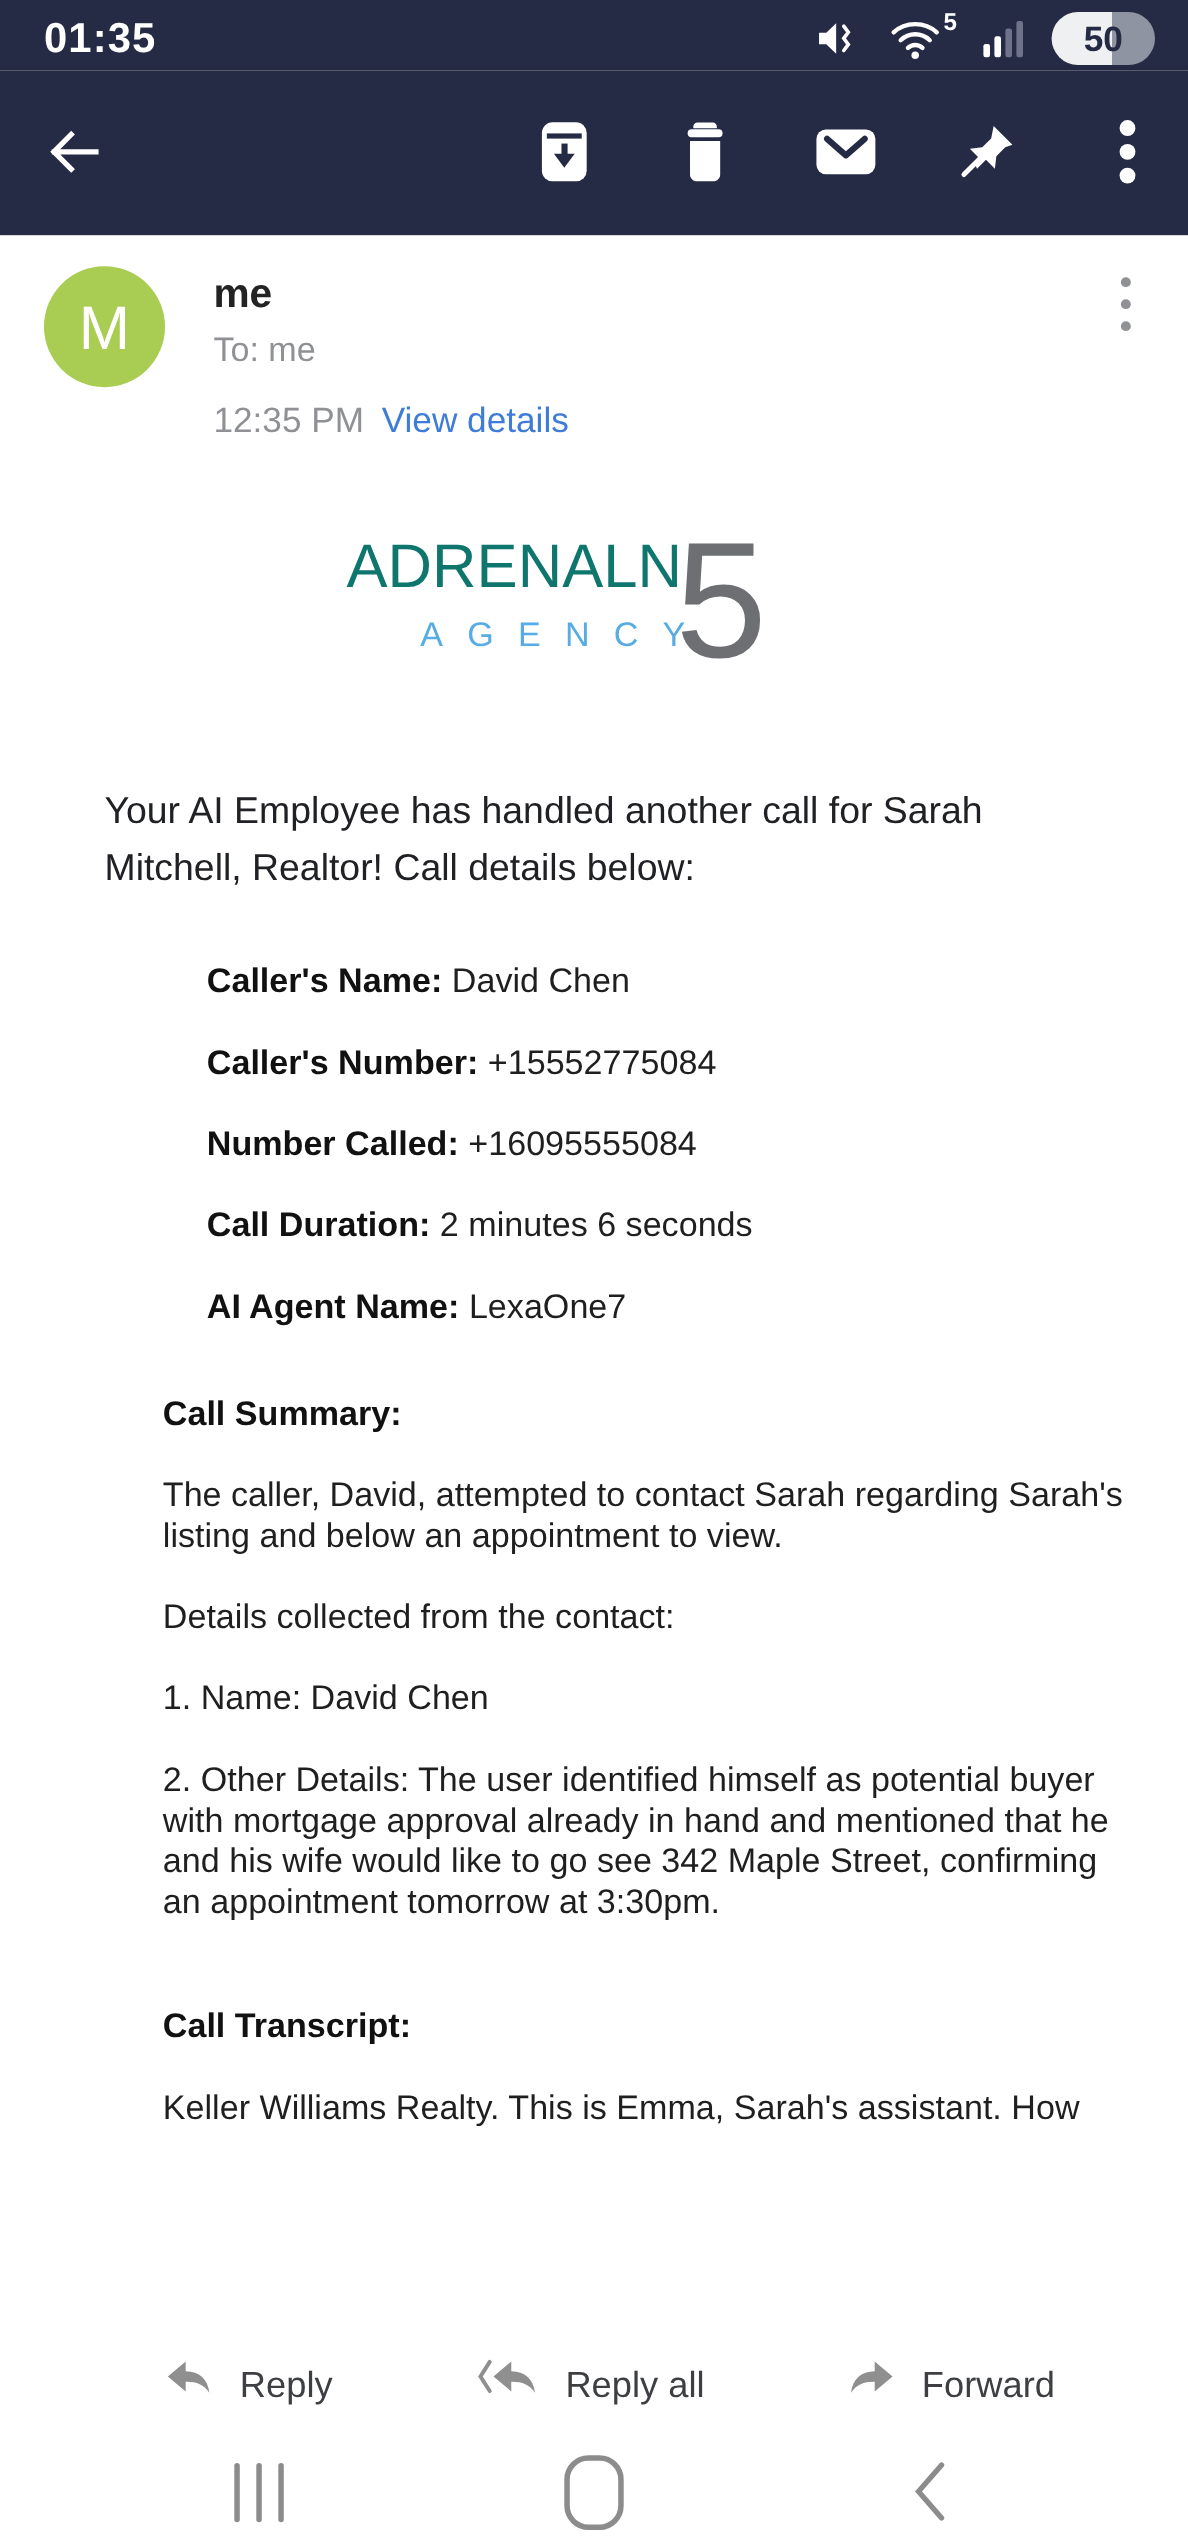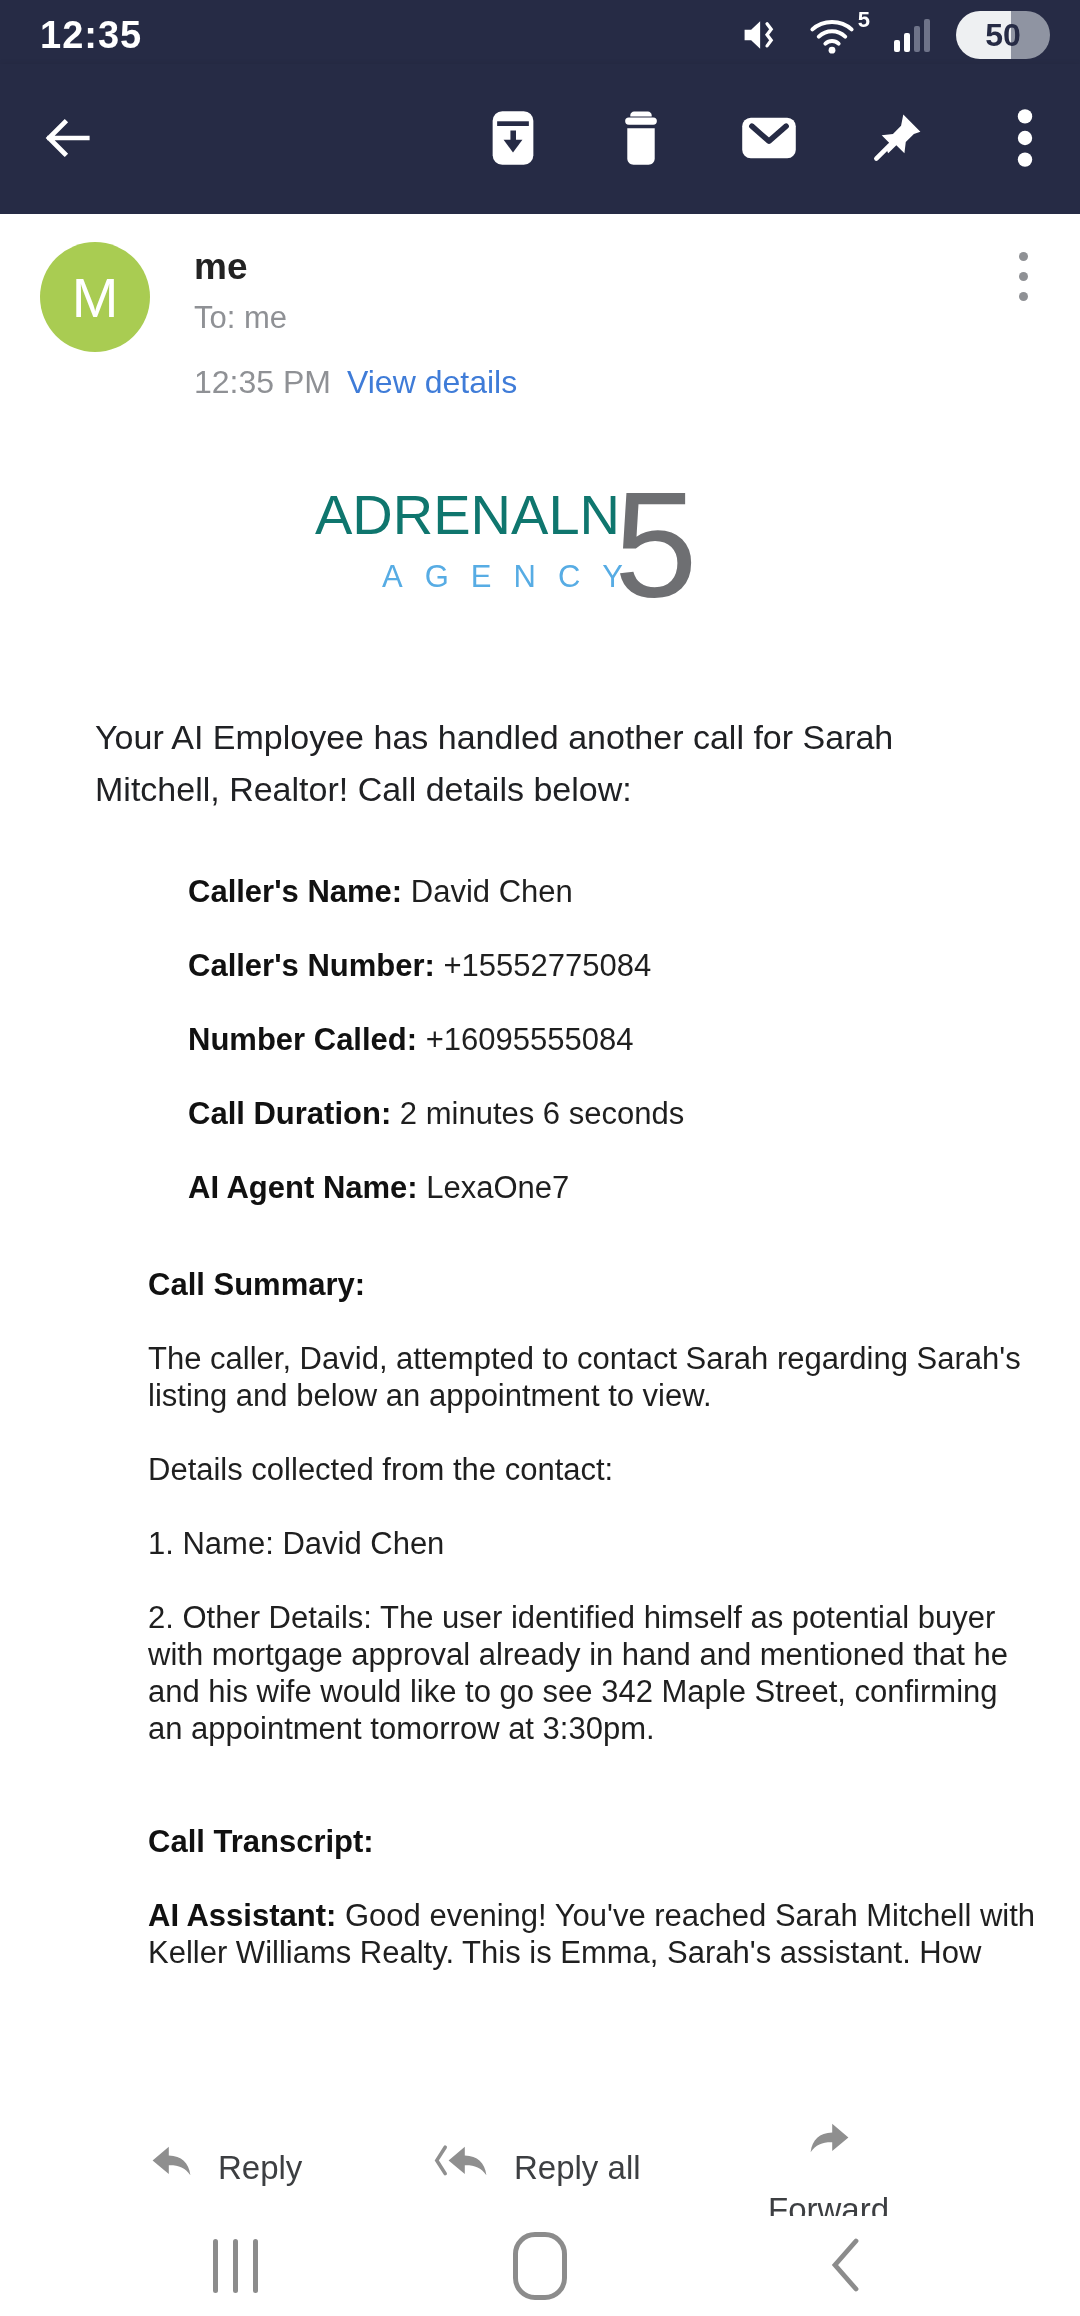--- a/index.html
+++ b/index.html
@@ -62,38 +62,38 @@
   .link-value{color:#4577d1;text-decoration:underline;cursor:pointer;}
   .section{margin-left:148px;font-size:31px;line-height:37px;color:#1f1f1f;}
   .sum-block{margin:0 0 37px 0;}
   .bold{font-weight:700;color:#111;}
   .mt-big{margin-top:112px;}
   .mt-gap{margin-top:60px;}
   
   .action-bar{position:absolute;left:0;right:0;bottom:100px;height:96px;background:#fff;}
   .ab-btn{position:absolute;top:0;height:96px;display:flex;align-items:center;gap:22px;background:none;border:none;cursor:pointer;font-family:inherit;}
   .ab-btn span{font-size:33px;color:#3d3f42;}
-  .ab-reply{left:142px;} .ab-replyall{left:428px;} .ab-forward{left:762px;flex-direction:column;}
+  .ab-reply{left:142px;} .ab-replyall{left:428px;} .ab-forward{left:762px;}
   
   .navbar{position:absolute;left:0;right:0;bottom:0;height:100px;background:#fff;}
   .nav-btn{position:absolute;top:0;height:100px;display:flex;align-items:center;justify-content:center;background:none;border:none;cursor:pointer;}
   .nav-recents{left:190px;width:90px;}
   .recents-bars{display:flex;gap:15px;}
   .recents-bars i{display:block;width:5px;height:54px;background:#8c8c8c;border-radius:3px;}
   .nav-home{left:495px;width:90px;}
   .home-squircle{width:44px;height:58px;border:5px solid #8c8c8c;border-radius:22px;}
   .nav-back{left:800px;width:90px;}
 </style>
 </head>
 <body>
 
 <div class="phone">
 
   <div class="statusbar">
-    <span class="sb-time">12:35</span>
+    <span class="sb-time">01:35</span>
     <span class="sb-icons">
       <span class="sb-icon">
         <svg width="42" height="38" viewBox="0 0 24 22">
             <path fill="#fff" d="M2.5 8h3.8L11.5 3v16l-5.2-5H2.5z"></path>
             <path fill="none" stroke="#fff" stroke-width="1.9" stroke-linecap="round" d="M15.5 4.5l2.4 3.2-2.4 3.2 2.4 3.2-2.4 3.2"></path>
           </svg>
       </span>
       <span class="sb-icon wifi-wrap">
         <svg width="48" height="40" viewBox="0 0 24 20">
             <g fill="none" stroke="#fff" stroke-width="2" stroke-linecap="round">
@@ -237,21 +237,20 @@
         <span class="line">2. Other Details: The user identified himself as potential buyer</span>
         <span class="line">with mortgage approval already in hand and mentioned that he</span>
         <span class="line">and his wife would like to go see 342 Maple Street, confirming</span>
         <span class="line">an appointment tomorrow at 3:30pm.</span>
       </div>
     </div>
 
     <div class="section">
       <div class="sum-block bold mt-big" style="margin-top:76px;">Call Transcript:</div>
       <div class="sum-block">
-        <span class="line"><b class="bold">AI Assistant:</b>&nbsp;<span>Good evening! You've reached Sarah Mitchell with</span></span>
         <span class="line">Keller Williams Realty. This is Emma, Sarah's assistant. How</span>
       </div>
     </div>
 
   </div>
 
   <div class="action-bar">
     <button class="ab-btn ab-reply">
       <span>
         <svg width="48" height="40" viewBox="0 0 24 20">

